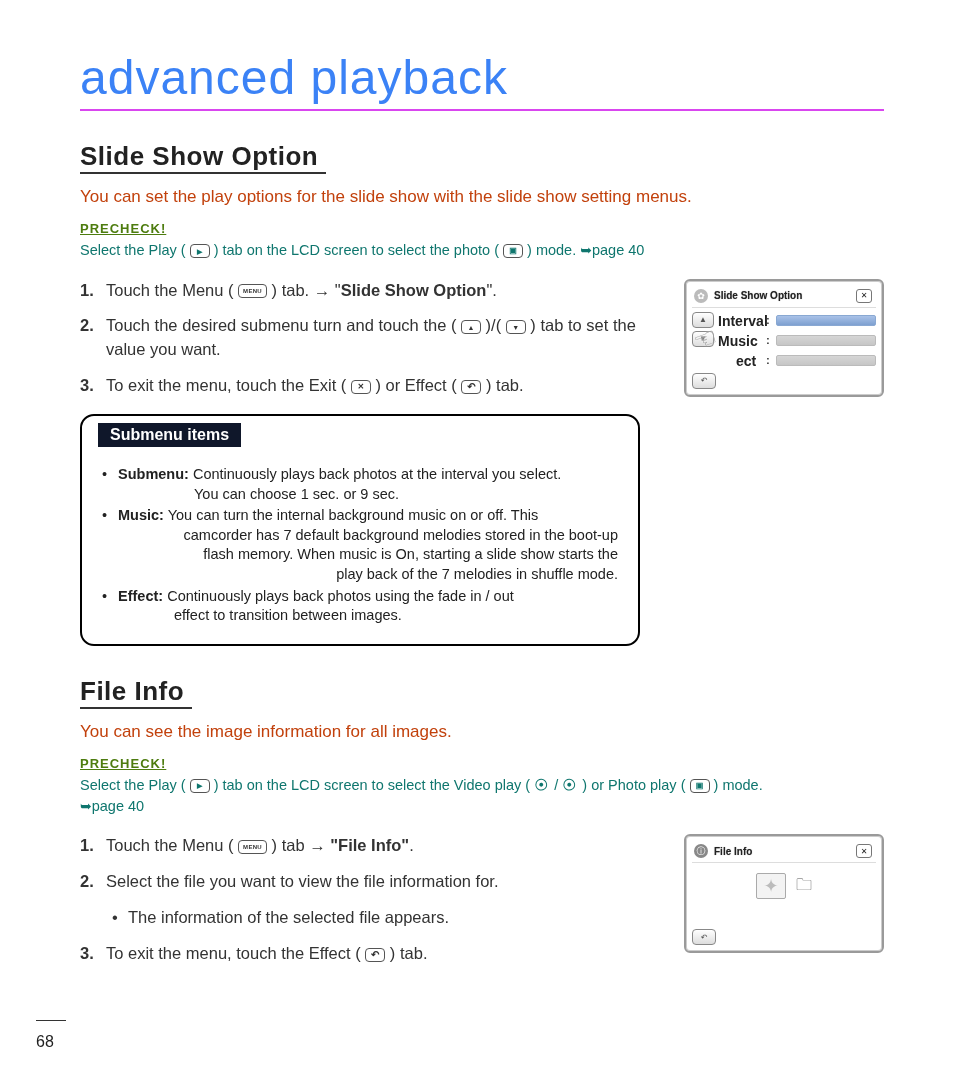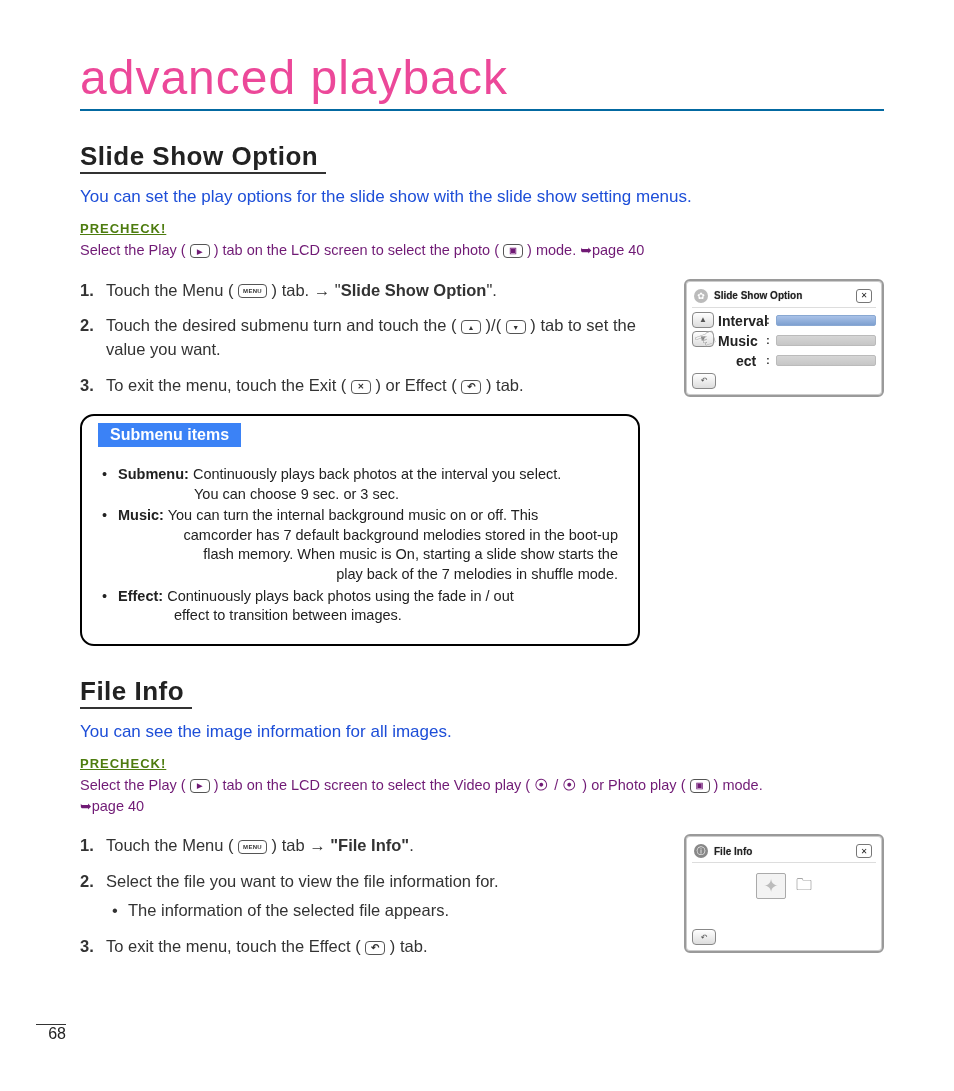--- a/index.html
+++ b/index.html
@@ -9,69 +9,69 @@
     height: 1091px;
     background: #fff;
     color: #222;
     padding: 50px 70px 30px 80px;
     position: relative;
   }
   .page-title {
     font-size: 48px;
     font-weight: 300;
     letter-spacing: 1px;
-    border-bottom: 2px solid #0369a1;
+    border-bottom: 2px solid #d946ef;
     padding-bottom: 4px;
     margin-bottom: 30px;
-    color:#ec4899;
+    color:#3b82f6;
   }
   .section-heading {
     font-size: 26px;
     font-weight: bold;
     letter-spacing: 0.5px;
     border-bottom: 2px solid #333;
     display: inline-block;
     padding-right: 8px;
     margin-bottom: 12px;
   }
   .body-text {
     font-size: 17px;
     line-height: 1.35;
     margin-bottom: 12px;
-    color:#1d4ed8;
+    color:#c2410c;
   }
   .precheck-label {
     font-size: 13px;
     font-weight: bold;
     color: #4d7c0f;
     text-decoration: underline;
     letter-spacing: 1px;
     margin-bottom: 4px;
   }
   .precheck-text {
     font-size: 14.5px;
     line-height: 1.4;
-    color:#701a75;
+    color:#0f766e;
     margin-bottom: 18px;
   }
   ol.steps { list-style: none; margin-bottom: 16px; }
   ol.steps > li {
     font-size: 16.5px;
     line-height: 1.45;
     margin-bottom: 12px;
     padding-left: 26px;
     position: relative;
     color:#333;
   }
   ol.steps > li .num {
     position: absolute; left: 0; top: 0;
     font-weight: bold;
   }
   ol.steps .sub-bullet {
-    padding-left: 22px; position: relative; margin-top:5px;
+    padding-left: 22px; position: relative; margin-top:12px;
   }
   ol.steps .sub-bullet::before {
     content: "•"; position: absolute; left: 6px; top: 0;
   }
   .bold { font-weight: bold; }
 
   .icon-inline {
     display: inline-flex;
     align-items: center; justify-content: center;
     font-size: 9px; font-weight: bold;
@@ -97,21 +97,21 @@
   
   .submenu-box {
     border: 2.5px solid #000;
     border-radius: 14px;
     padding: 16px 20px 16px 20px;
     max-width: 560px;
     margin-bottom: 30px;
     position: relative;
   }
   .submenu-tab {
-    background: #3b82f6;
+    background: #0f172a;
     color: #fff;
     font-weight: bold;
     font-size: 16px;
     padding: 3px 12px;
     position: absolute;
     top: -2px; left: 18px;
     transform: translateY(-0%);
     top: 8px;
     position: static;
     display: inline-block;
@@ -202,26 +202,26 @@
     gap:10px; padding-top:6px;
   }
   .thumb {
     width:30px;height:26px;border:1px solid #aaa;border-radius:2px;
     background:#f3f3f3;display:flex;align-items:center;justify-content:center;color:#bbb;font-size:18px;
   }
   .folder-icon { font-size:16px; color:#555; }
 
   .page-number {
     position: absolute;
-    left: 36px; bottom: 48px;
+    left: 36px; bottom: 40px;
     font-size: 16px;
     border-top: 1.5px solid #333;
-    padding-top: 0;
+    padding-top: 12px;
     width: 30px;
-    text-align: right;
+    text-align: left;
   }
   .video-play-glyph {
     display:inline-block; font-size:14px; vertical-align:middle;
     position:relative; padding-right:2px;
   }
 </style>
 </head>
 <body>
 
 <div class="page-title">advanced playback</div>
@@ -304,21 +304,21 @@
     </div>
   </div>
 
   
   <div class="submenu-box">
     <div class="submenu-tab-wrap"><span class="submenu-tab">Submenu items</span></div>
     <ul class="submenu-list">
       <li>
         <span class="label">Submenu:</span>
         <span>Continuously plays back photos at the interval you select.</span>
-        <span class="desc">You can choose 9 sec. or 3 sec.</span>
+        <span class="desc">You can choose 1 sec. or 9 sec.</span>
       </li>
       <li>
         <span class="label">Music:</span>
         <span>You can turn the internal background music on or off. This</span>
         <span class="desc">camcorder has 7 default background melodies stored in the boot-up flash memory. When music is On, starting a slide show starts the play back of the 7 melodies in shuffle mode.</span>
       </li>
       <li>
         <span class="label">Effect:</span>
         <span>Continuously plays back photos using the fade in / out</span>
         <span class="desc">effect to transition between images.</span>

